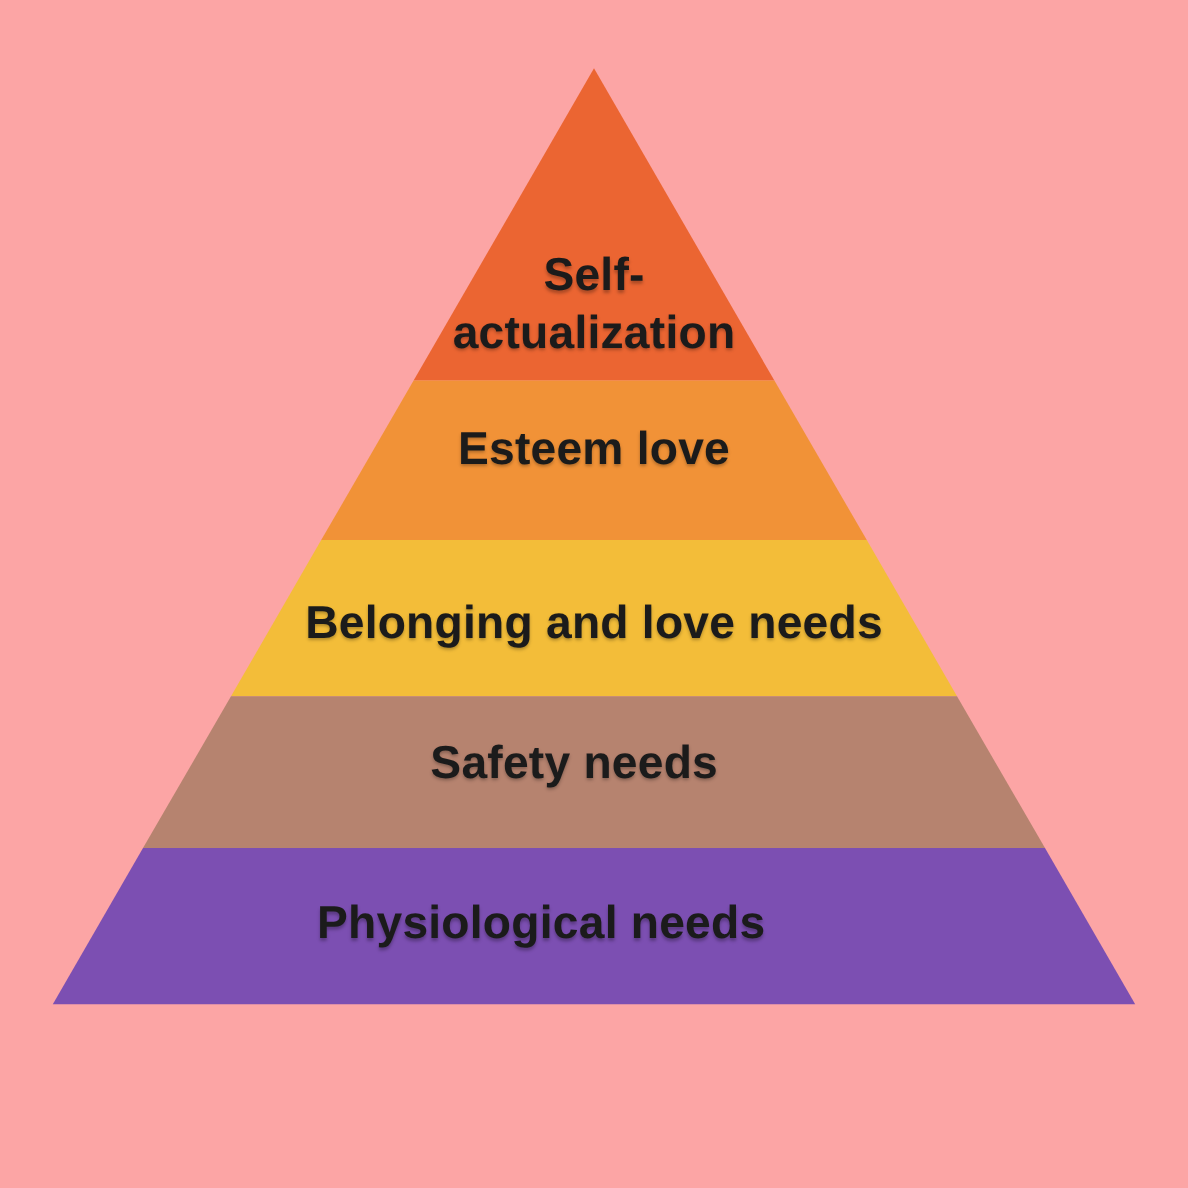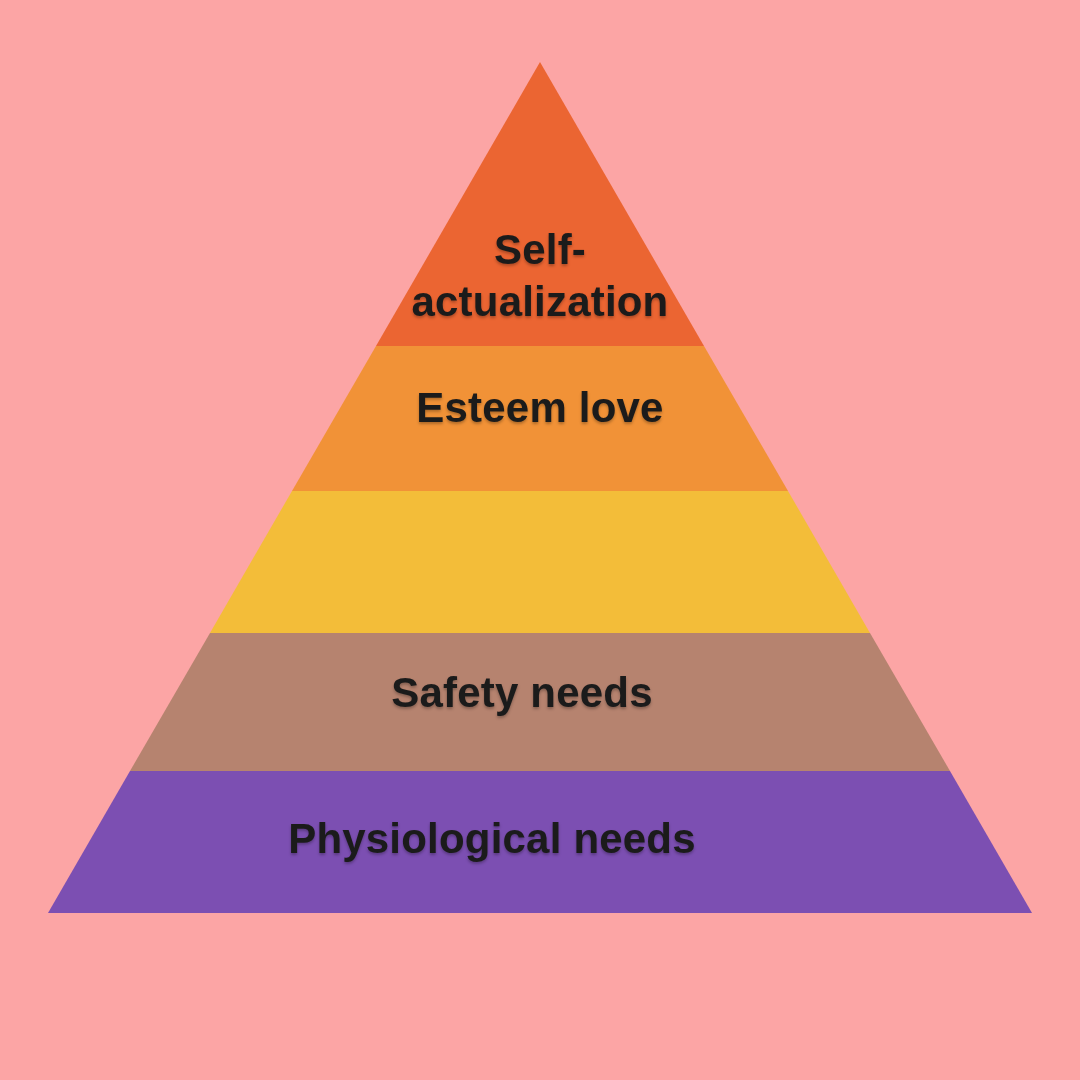--- a/index.html
+++ b/index.html
@@ -57,18 +57,19 @@
     <polygon points="376,346 704,346 788,491 292,491" fill="#F19237"></polygon>
     <polygon points="292,491 788,491 870,633 210,633" fill="#F3BD39"></polygon>
     <polygon points="210,633 870,633 950,771 130,771" fill="#B6836F"></polygon>
     <polygon points="130,771 950,771 1032,913 48,913" fill="#7C4FB2"></polygon>
   </svg>
 
   <div class="lvl-label" id="label-0">Self-actualization</div>
 
   <div class="lvl-label" id="label-1">Esteem love</div>
 
+  <div class="lvl-label" id="label-2">Belonging and love needs</div>
 
   <div class="lvl-label" id="label-3">Safety needs</div>
 
   <div class="lvl-label" id="label-4">Physiological needs</div>
 
 </div>
 
 </body></html>

